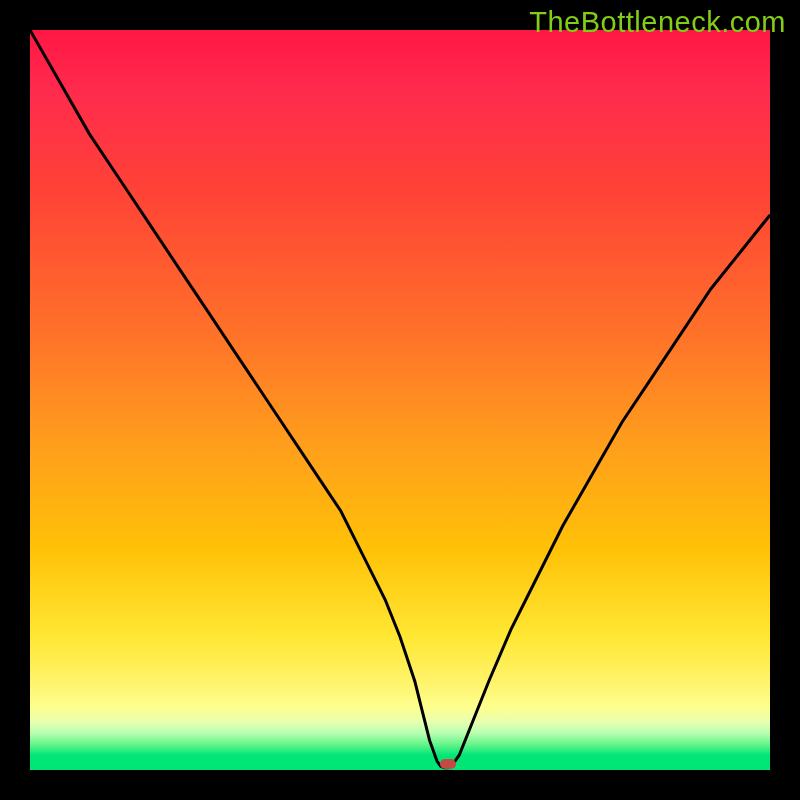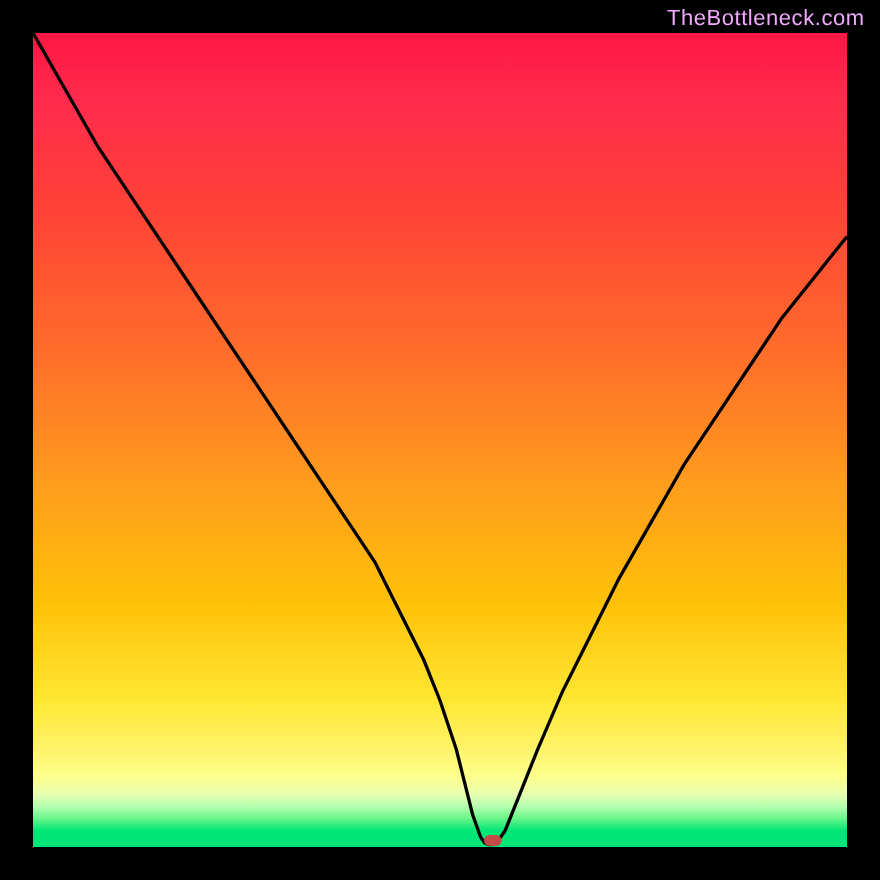--- a/index.html
+++ b/index.html
@@ -14,22 +14,22 @@
   .frame {
     position: relative;
     width: 800px;
     height: 800px;
     background: #000;
   }
   .watermark {
     position: absolute;
     top: 6px;
     right: 14px;
-    color: #f0abfc;
-    font-size: 20px;
+    color: #84cc16;
+    font-size: 29px;
     font-weight: 500;
     letter-spacing: 0.5px;
     z-index: 30;
     user-select: none;
   }
   .plot-area {
     position: absolute;
     left: 30px;
     top: 30px;
     width: 740px;

